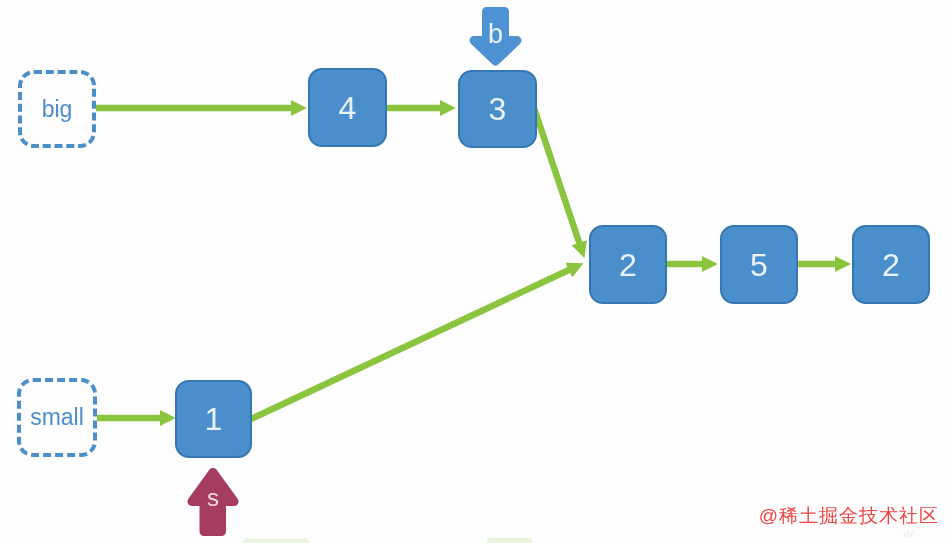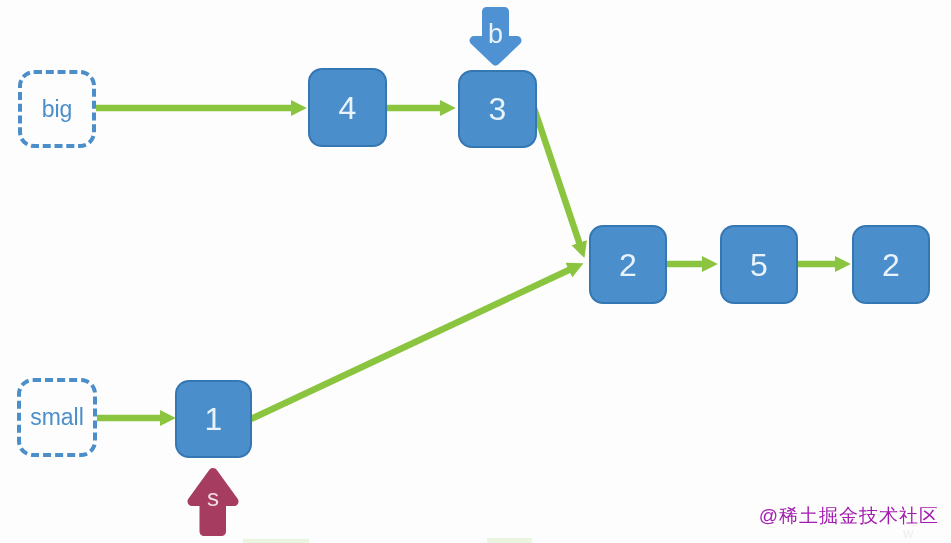--- a/index.html
+++ b/index.html
@@ -34,21 +34,21 @@
   .block-arrow svg { display:block; }
   .block-arrow .ptr-label {
     position:absolute; left:0; width:100%;
     text-align:center; line-height:1; white-space:nowrap;
   }
   .b-label   { top:14px; font-size:27px; color:#e8f2fb; }
   .cur-label { top:22px; font-size:27px; color:#bd5076; }
   .s-label   { top:20px; font-size:24px; color:#f3dde5; }
   .watermark {
     position:absolute; right:12px; top:503px;
-    color:#a21caf; font-size:19px; letter-spacing:1px;
+    color:#ef4444; font-size:19px; letter-spacing:1px;
   }
   .corner-mark {
     position:absolute; left:903px; top:528px;
     color:#dcdcdc; font-size:11px; opacity:0.5;
   }
   .edge-smudge {
     position:absolute; background:rgba(141,198,63,0.16);
   }
 </style>
 </head>

